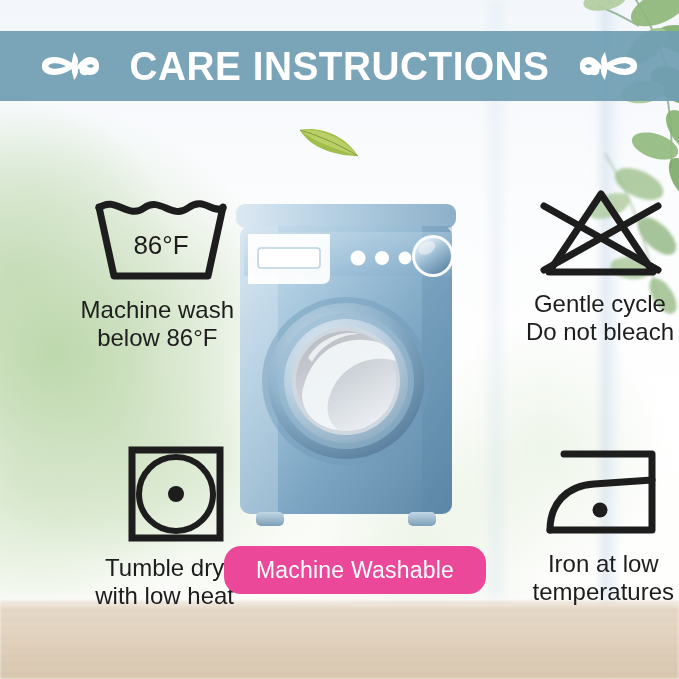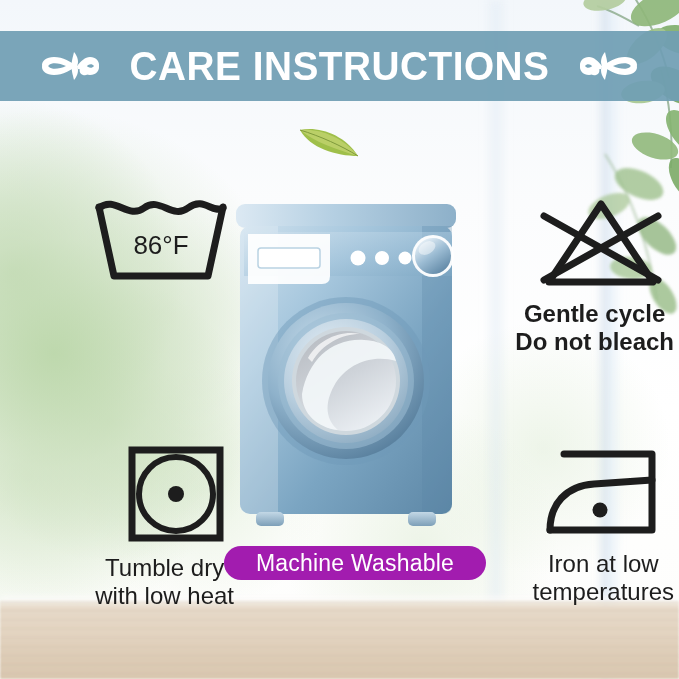--- a/index.html
+++ b/index.html
@@ -153,21 +153,21 @@
   .cell .caption {
     margin-top: 8px;
     font-size: 24px;
     line-height: 1.18;
     color: #1d1d1d;
     text-align: center;
     white-space: pre-line;
   }
 
   .cell-wash      { left: 12px;  top: 192px; width: 222px; }
-  .cell-bleach    { left: 452px; top: 196px; width: 222px; font-weight: bold; }
+  .cell-bleach    { left: 452px; top: 186px; width: 222px; }
   .cell-dry       { left: 12px;  top: 442px; width: 222px; }
   .cell-iron      { left: 452px; top: 442px; width: 222px; }
 
   .tub-temp {
     font-size: 26px;
     font-weight: 500;
     fill: #1d1d1d;
     font-family: "Liberation Sans", sans-serif;
   }
 
@@ -190,23 +190,23 @@
     height: 46px;
     z-index: 7;
   }
 
   
   .pill {
     position: absolute;
     left: 224px;
     top: 546px;
     width: 262px;
-    height: 34px;
+    height: 48px;
     border-radius: 17px;
-    background: #a21caf;
+    background: #ec4899;
     display: flex;
     align-items: center;
     justify-content: center;
     z-index: 8;
   }
   .pill-label {
     color: #ffffff;
     font-size: 23px;
     line-height: 1;
     letter-spacing: .2px;
@@ -376,20 +376,22 @@
       <rect x="186" y="314" width="28" height="14" rx="5" fill="url(#footGrad)"></rect>
     </g>
   </svg>
 
   <div class="cell cell-wash">
     <svg class="glyph" width="146" height="96" viewBox="0 0 146 96">
       <path d="M11 16 C 27 3, 40 28, 56 16 C 72 4, 84 28, 100 16 C 116 4, 124 22, 135 16" fill="none" stroke="#1d1d1d" stroke-width="7" stroke-linecap="round"></path>
       <path d="M11 15 L26 84 L120 84 L135 15" fill="none" stroke="#1d1d1d" stroke-width="7" stroke-linejoin="round" stroke-linecap="round"></path>
       <text class="tub-temp" x="73" y="62" text-anchor="middle">86°F</text>
     </svg>
+    <div class="caption">Machine wash
+below 86°F</div>
   </div>
 
   <div class="cell cell-bleach">
     <svg class="glyph" width="146" height="96" viewBox="0 0 146 96">
       <path d="M73 8 L125 86 L21 86 Z" fill="none" stroke="#1d1d1d" stroke-width="7" stroke-linejoin="round"></path>
       <line x1="16" y1="20" x2="130" y2="84" stroke="#1d1d1d" stroke-width="7" stroke-linecap="round"></line>
       <line x1="130" y1="20" x2="16" y2="84" stroke="#1d1d1d" stroke-width="7" stroke-linecap="round"></line>
     </svg>
     <div class="caption">Gentle cycle
 Do not bleach</div>

